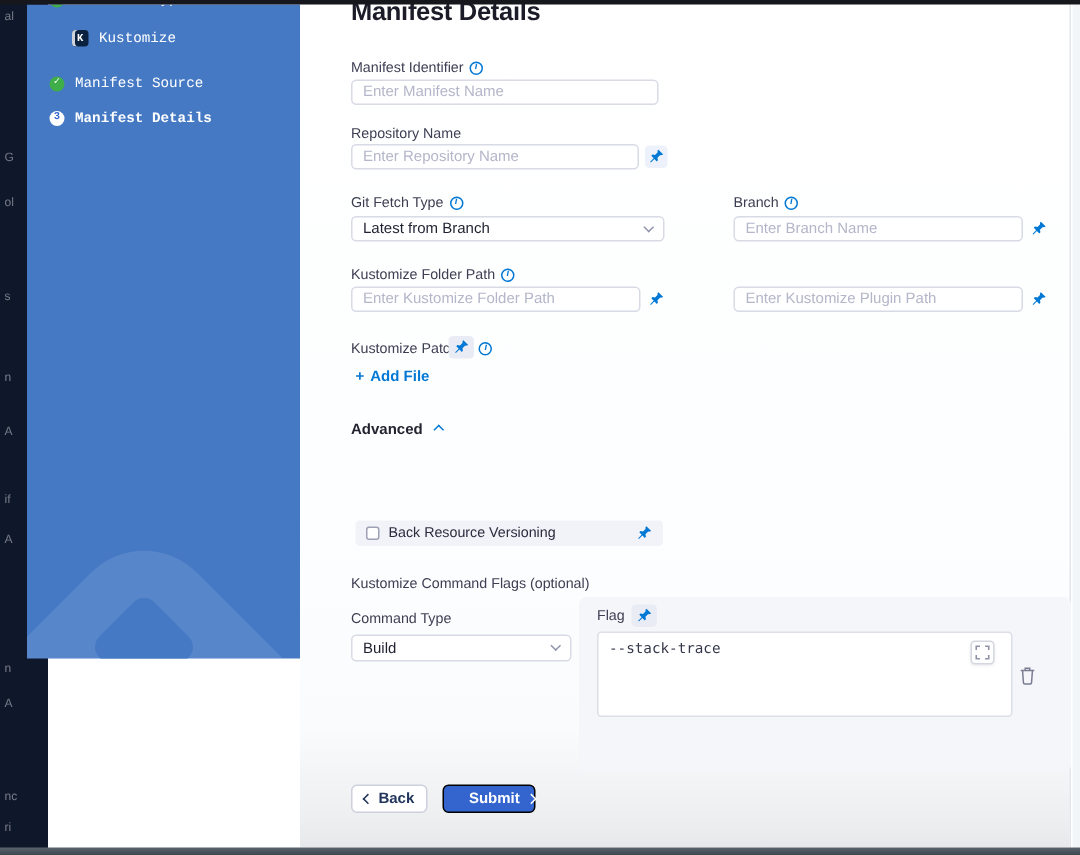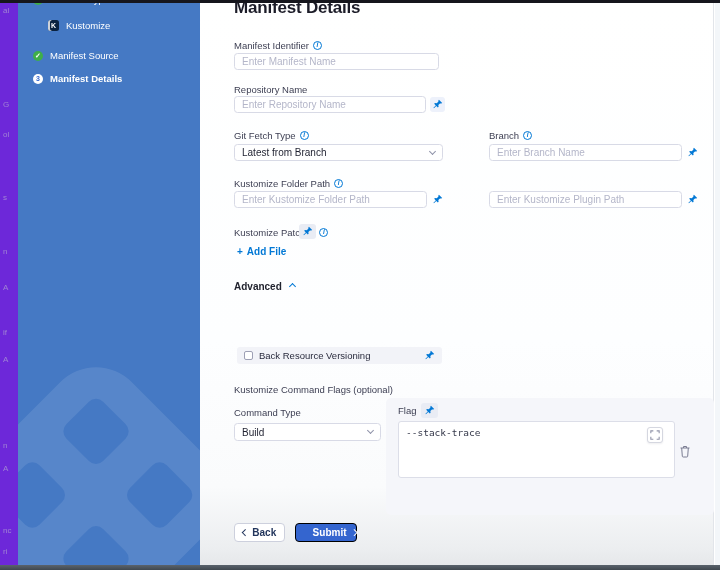--- a/index.html
+++ b/index.html
@@ -3,25 +3,25 @@
 <meta charset="utf-8">
 <style>
   * { margin:0; padding:0; box-sizing:border-box; }
   html,body { width:720px; height:570px; overflow:hidden; }
   body { font-family:"Liberation Sans", sans-serif; background:#fff; position:relative; }
   .page { position:absolute; inset:0; width:720px; height:570px; }
 
   
   .topbar { position:absolute; left:0; top:0; width:720px; height:3px; background:#16161d; z-index:60; }
   .bottombar { position:absolute; left:0; top:565px; width:720px; height:5px; background:linear-gradient(180deg,#5a636c,#3f474f); z-index:60; }
-  .left-strip { position:absolute; left:0; top:0; width:32px; height:570px; background:#6d28d9; z-index:5;padding-left:32px; }
+  .left-strip { position:absolute; left:0; top:0; width:32px; height:570px; background:#0f172a; z-index:5;padding-left:32px; }
   .frag { position:absolute; left:3px; font-size:8px; color:#c7cad0; opacity:.55; white-space:nowrap; }
 
   
-  .sidebar { position:absolute; left:18px; top:3px; width:182px; height:562px; background:#4579c4; overflow:hidden; z-index:10; }
+  .sidebar { position:absolute; left:18px; top:3px; width:182px; height:436px; background:#4579c4; overflow:hidden; z-index:10;font-family:Liberation Mono, monospace; }
   .step-row { position:absolute; display:flex; align-items:center; gap:7px; }
   .step-circle { width:10px; height:10px; border-radius:50%; flex:0 0 auto; display:flex; align-items:center; justify-content:center; }
   .circle-done { background:#3fae49; color:#fff; font-size:7px; font-weight:bold; line-height:1; }
   .circle-num { background:#ffffff; color:#3465cf; font-size:7px; font-weight:bold; line-height:1; }
   .step-label { color:#fff; font-size:9.5px; }
   .step-label.bold { font-weight:bold; }
   .kicon { width:11px; height:11px; background:#0a2240; border-radius:2.5px; color:#fff; font-size:7px; font-weight:bold; display:flex; align-items:center; justify-content:center; box-shadow:inset 2px 0 0 rgba(255,255,255,.8); }
   .watermark { position:absolute; left:-27px; top:387px; width:210px; height:210px; transform:rotate(45deg); background:rgba(255,255,255,.10); border-radius:50px; }
   .wm-hole { position:absolute; width:52px; height:52px; background:#4579c4; border-radius:10px; }
 

